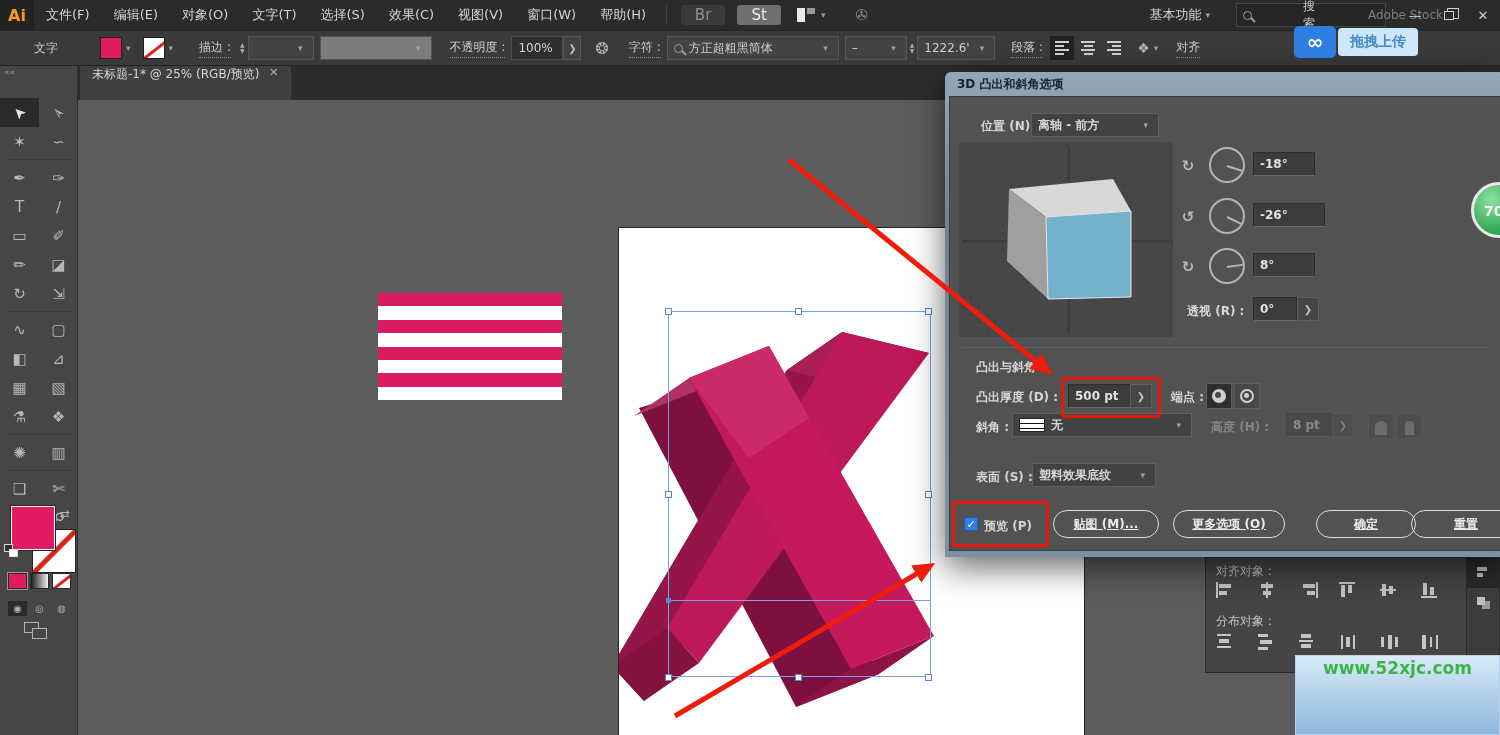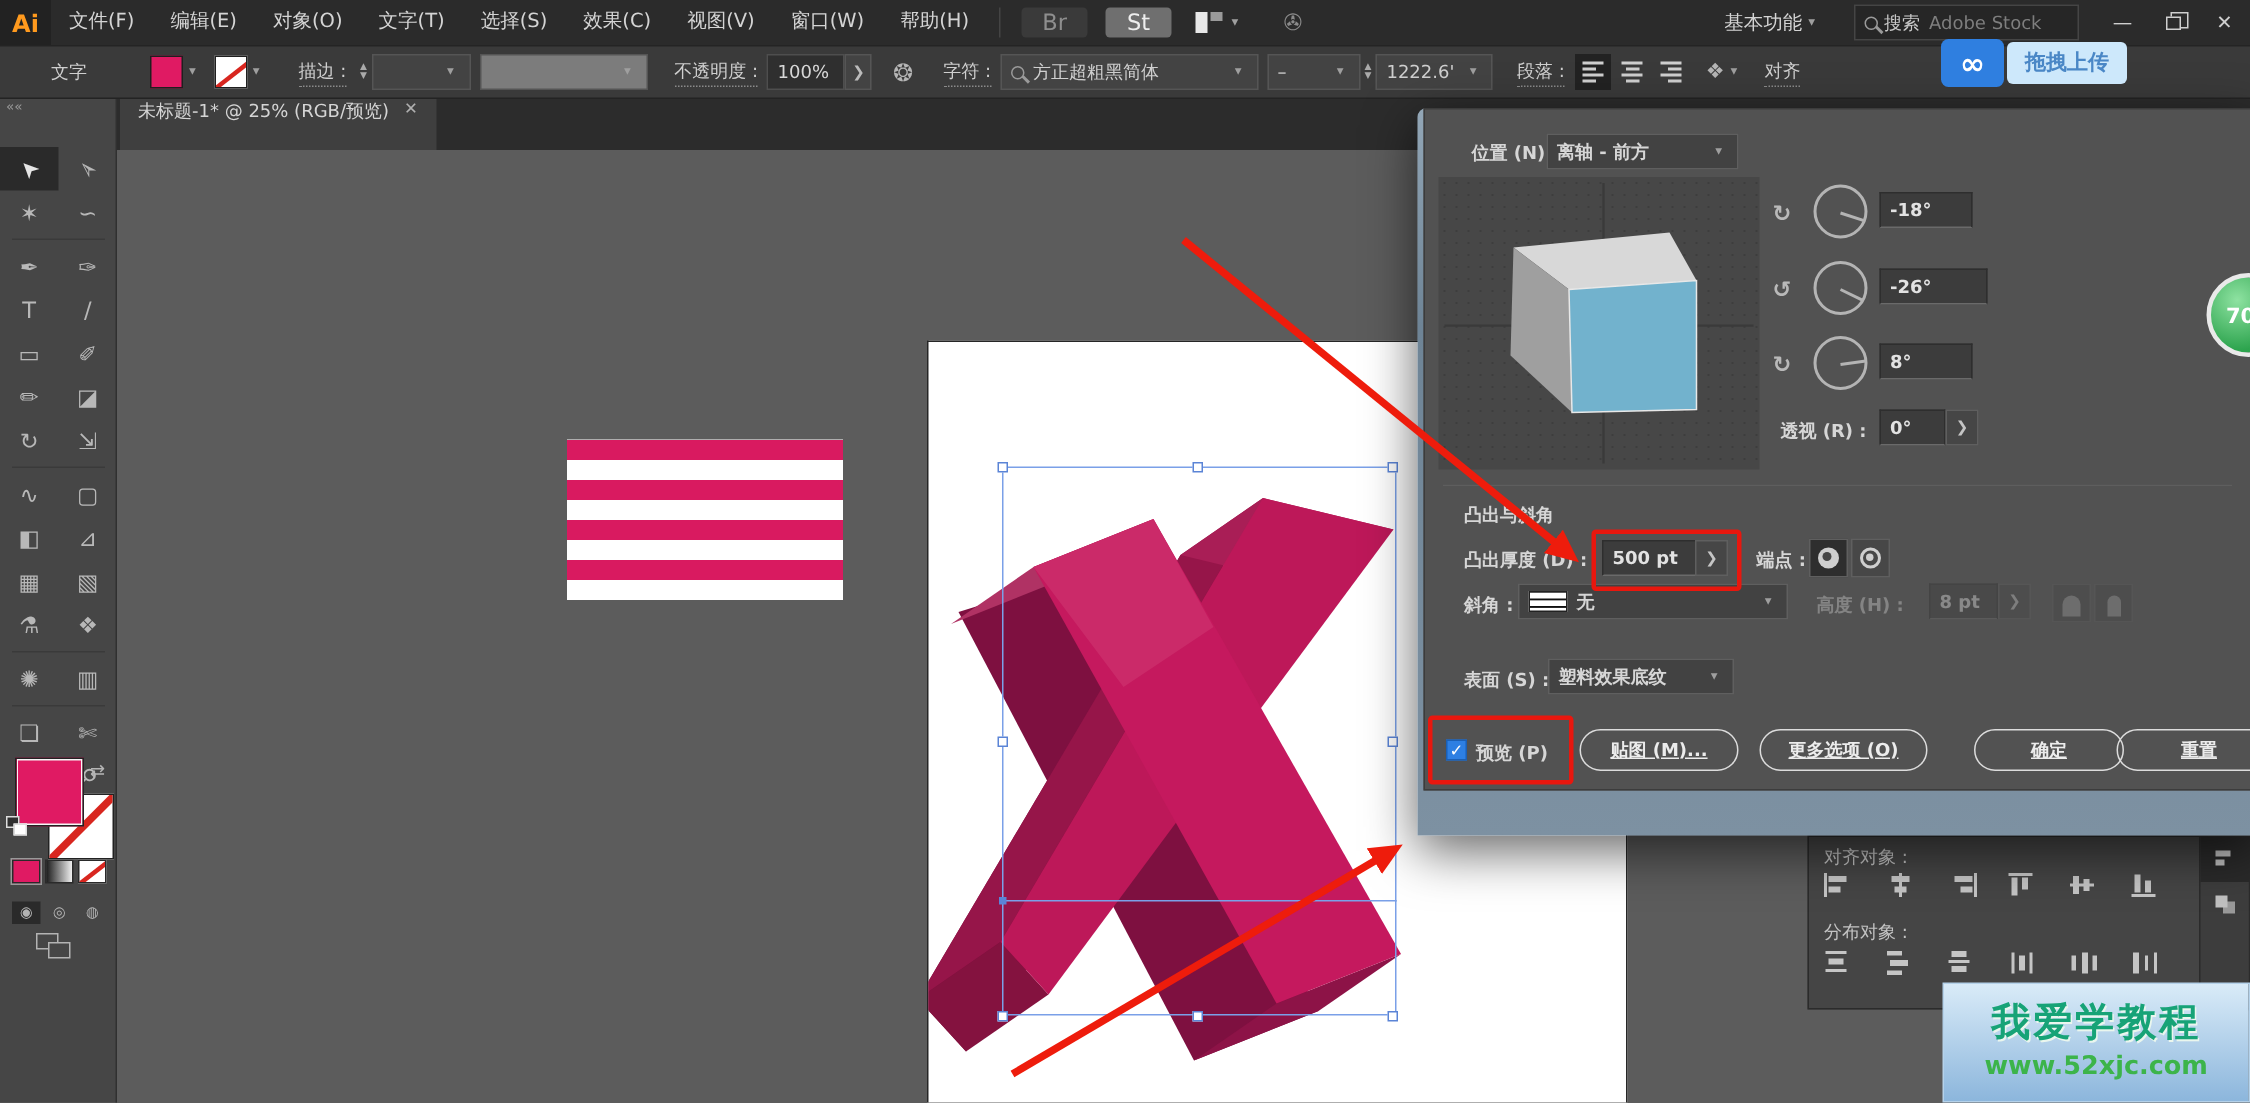--- a/index.html
+++ b/index.html
@@ -18,21 +18,21 @@
   .badge-br { background:#3a3a3a; color:#8e8e8e; }
   .badge-st { background:#6f6f6f; color:#eee; }
   #arrange-icon { width:18px; height:14px; margin:0 2px 0 10px; position:relative; }
   #arrange-icon::before { content:''; position:absolute; left:0; top:0; width:8px; height:14px; background:#e8e8e8; }
   #arrange-icon::after { content:''; position:absolute; right:0; top:0; width:8px; height:6px; background:#9a9a9a; }
   .chev { color:#9f9f9f; font-size:9px; margin:0 4px; }
   #gpu-icon { color:#8b8b8b; font-size:15px; margin-left:26px; }
   #mb-right { margin-left:auto; display:flex; align-items:center; }
   #workspace { display:flex; align-items:center; padding:0 10px; }
   #stock-search { width:150px; height:24px; background:#262626; border:1px solid #454545;
-    display:flex; align-items:center; padding:0 6px; margin:0 12px; color:#bdbdbd; }
+    display:flex; align-items:center; padding:0 6px; margin:0 12px; color:#bdbdbd;gap:47px; }
   #stock-search .ph { color:#7e7e7e; font-size:12px; margin-left:6px; white-space:nowrap; }
   #stock-search .q { color:#c9c9c9; font-size:12px; margin-left:4px; }
   .mag { width:9px; height:9px; border:1.6px solid #9a9a9a; border-radius:50%; position:relative; flex:none; }
   .mag::after { content:''; position:absolute; width:6px; height:1.6px; background:#9a9a9a;
     transform:rotate(45deg); right:-5px; bottom:-2px; }
   .win-btn { width:34px; height:30px; display:flex; align-items:center; justify-content:center;
     color:#cfcfcf; font-size:13px; }
   #restore-glyph { width:10px; height:9px; border:1.4px solid #cfcfcf; position:relative; background:#2b2b2b; }
   #restore-glyph::before { content:''; position:absolute; left:2px; top:-4px; width:10px; height:9px;
     border:1.4px solid #cfcfcf; z-index:-1; }
@@ -470,20 +470,21 @@
   <div class="handle" style="left:847px;top:208px"></div>
   <div class="handle" style="left:587px;top:391px"></div>
   <div class="handle" style="left:847px;top:391px"></div>
   <div class="handle" style="left:587px;top:574px"></div>
   <div class="handle" style="left:717px;top:574px"></div>
   <div class="handle" style="left:847px;top:574px"></div>
   <div class="anchor" style="left:588px;top:498px"></div>
 </div>
 
 <div id="dialog">
+  <div id="dlg-title">3D 凸出和斜角选项</div>
   <div id="dlg-body">
     <span class="dlg-label" style="left:31px;top:21px">位置 (N) :</span>
     <div class="dlg-drop" style="left:81px;top:16px;width:128px">
       <span>离轴 - 前方</span>
       <span class="chev">▾</span>
     </div>
 
     <div id="track">
       <svg width="214" height="195" viewBox="0 0 214 195">
         <line x1="110" y1="4" x2="110" y2="191" stroke="#3a3a3a" stroke-width="1.5"></line>
@@ -679,16 +680,15 @@
   <defs>
     <marker id="ah" markerWidth="5" markerHeight="5" refX="3.2" refY="2" orient="auto">
       <polygon points="0,0 4.4,2 0,4" fill="#ee1c0c"></polygon>
     </marker>
   </defs>
   <line x1="789" y1="160" x2="1048" y2="371" stroke="#ee1c0c" stroke-width="5" marker-end="url(#ah)"></line>
   <line x1="675" y1="716" x2="930" y2="566" stroke="#ee1c0c" stroke-width="5" marker-end="url(#ah)"></line>
 </svg>
 
 <div id="watermark">
-  <div id="wm-title">我爱学教程</div>
   <div id="wm-url">www.52xjc.com</div>
 </div>
 <div id="rec-badge">70</div>
 
 </body></html>

